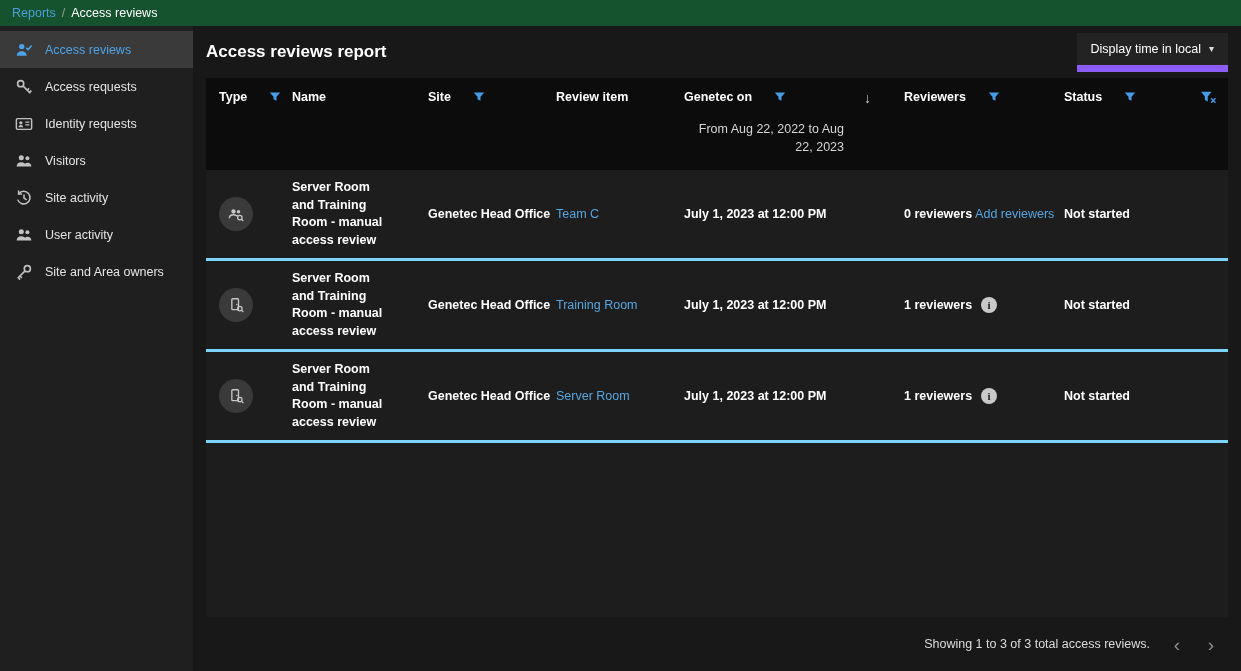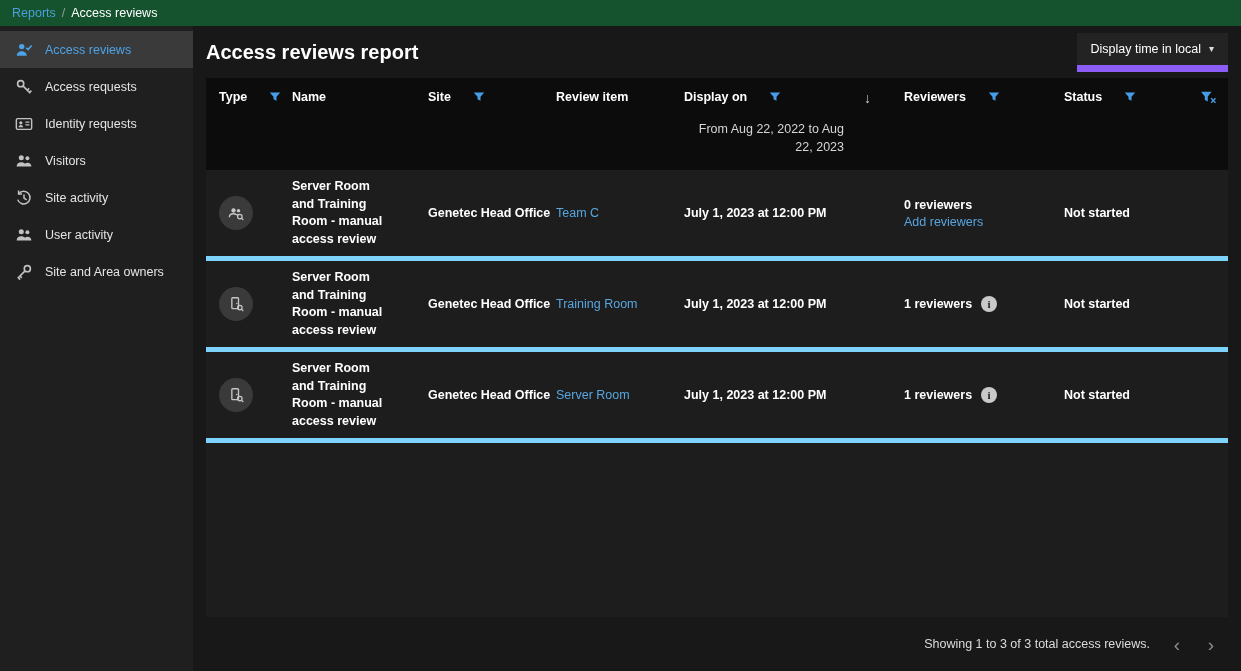--- a/index.html
+++ b/index.html
@@ -30,21 +30,21 @@
     padding:0 10px 0 14px; color:#e4e4e4; cursor:pointer;
   }
   .side-item .icn { width:20px; height:20px; flex:none; color:#c2c2c2; display:flex; align-items:center; justify-content:center; }
   .side-item.active { background:#3a3a3a; color:#4da3e8; }
   .side-item.active .icn { color:#4da3e8; }
   
   .main { flex:1; background:#181818; display:flex; flex-direction:column; padding:0 13px; }
   .main-header {
     height:52px; display:flex; align-items:center; justify-content:space-between;
   }
-  .page-title { font-size:20px; font-weight:700; color:#ffffff; }
+  .page-title { font-size:17px; font-weight:700; color:#ffffff; }
   .time-btn {
     background:#232323; border:none; border-bottom:7px solid #8b5cf6;
     color:#ffffff; font-family:inherit; font-size:12.5px;
     padding:9px 14px; display:flex; align-items:center; gap:8px; cursor:pointer;
   }
   .time-btn .caret { font-size:10px; color:#dcdcdc; }
   
   .table-wrap { height:539px; display:flex; flex-direction:column; background:#1d1d1d; }
   .tgrid {
     display:grid;
@@ -55,32 +55,32 @@
   }
   .th { font-weight:700; color:#ffffff; display:flex; align-items:center; gap:22px; }
   .th-sub {
     grid-column:5; margin-top:14px; color:#d6d6d6; font-weight:400;
     max-width:160px; line-height:1.45;text-align:right;
   }
   .funnel { display:inline-flex; cursor:pointer; }
   .sort-col { display:flex; justify-content:flex-start; color:#c9c9c9; font-size:14px; cursor:pointer; }
   .clearf-col { display:flex; justify-content:center; cursor:pointer; }
   .trow {
-    background:#1d1d1d; border-bottom:5px solid #7dd3fc;
+    background:#1d1d1d; border-bottom:3px solid #7dd3fc;
     height:91px; align-items:center; cursor:pointer;
   }
   .cell { color:#ffffff; font-weight:700; }
   .cell-pad { padding-left:13px; }
   .row-icon {
     width:34px; height:34px; border-radius:50%; background:#3a3a3a;
     display:flex; align-items:center; justify-content:center; margin-left:13px;
   }
   .name-cell { max-width:100px; line-height:1.4; }
   .link { color:#58a6e0; font-weight:400; text-decoration:none; cursor:pointer; }
-  .rev-cell { display:flex; flex-direction:column; gap:3px; }
+  .rev-cell { display:flex; gap:3px; }
   .rev-inline { display:flex; align-items:center; gap:9px; }
   .info-dot {
     width:16px; height:16px; border-radius:50%; background:#c9c9c9; color:#1d1d1d;
     display:inline-flex; align-items:center; justify-content:center;
     font-size:11px; font-weight:700; font-family:"Liberation Serif", serif; cursor:pointer;
   }
   .filler { flex:1; background:#1d1d1d; }
   
   .footer {
     height:54px; display:flex; align-items:center; justify-content:flex-end; gap:8px;
@@ -212,21 +212,21 @@
           <span class="funnel">
               <svg width="12" height="12" viewBox="0 0 16 16">
                 <path d="M1 2h14L10 7.5V13l-4-2V7.5L1 2z" fill="#459ce7"></path>
               </svg>
             </span>
         </div>
         <div class="th">
           <span>Review item</span>
         </div>
         <div class="th">
-          <span>Display on</span>
+          <span>Genetec on</span>
           <span class="funnel">
               <svg width="12" height="12" viewBox="0 0 16 16">
                 <path d="M1 2h14L10 7.5V13l-4-2V7.5L1 2z" fill="#459ce7"></path>
               </svg>
             </span>
         </div>
         <div class="sort-col">↓</div>
         <div class="th">
           <span>Reviewers</span>
           <span class="funnel">

